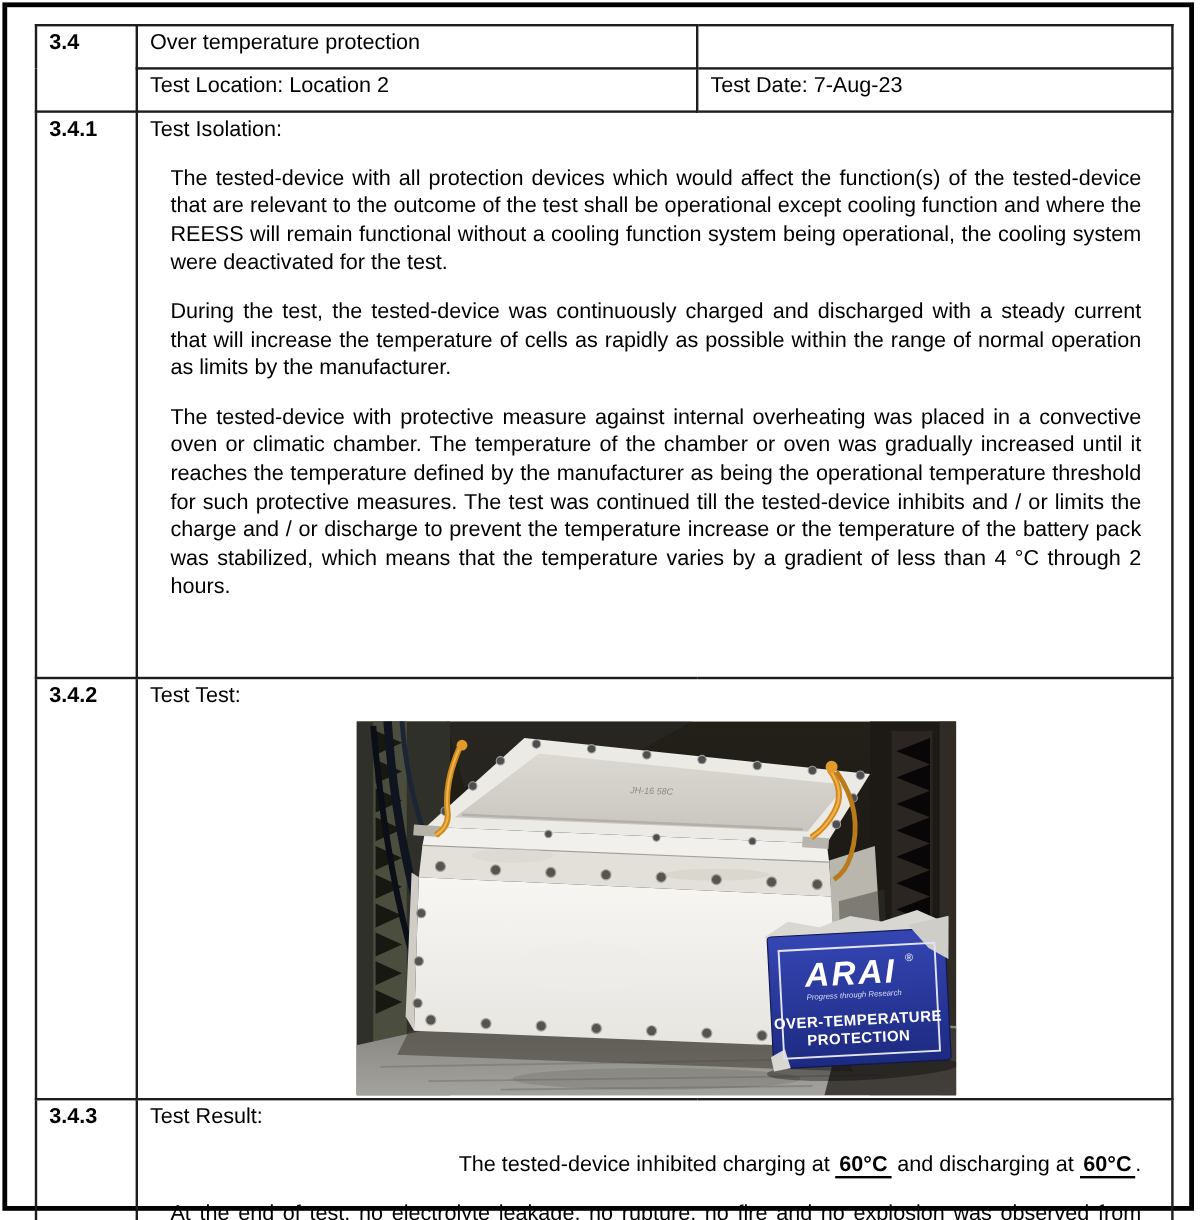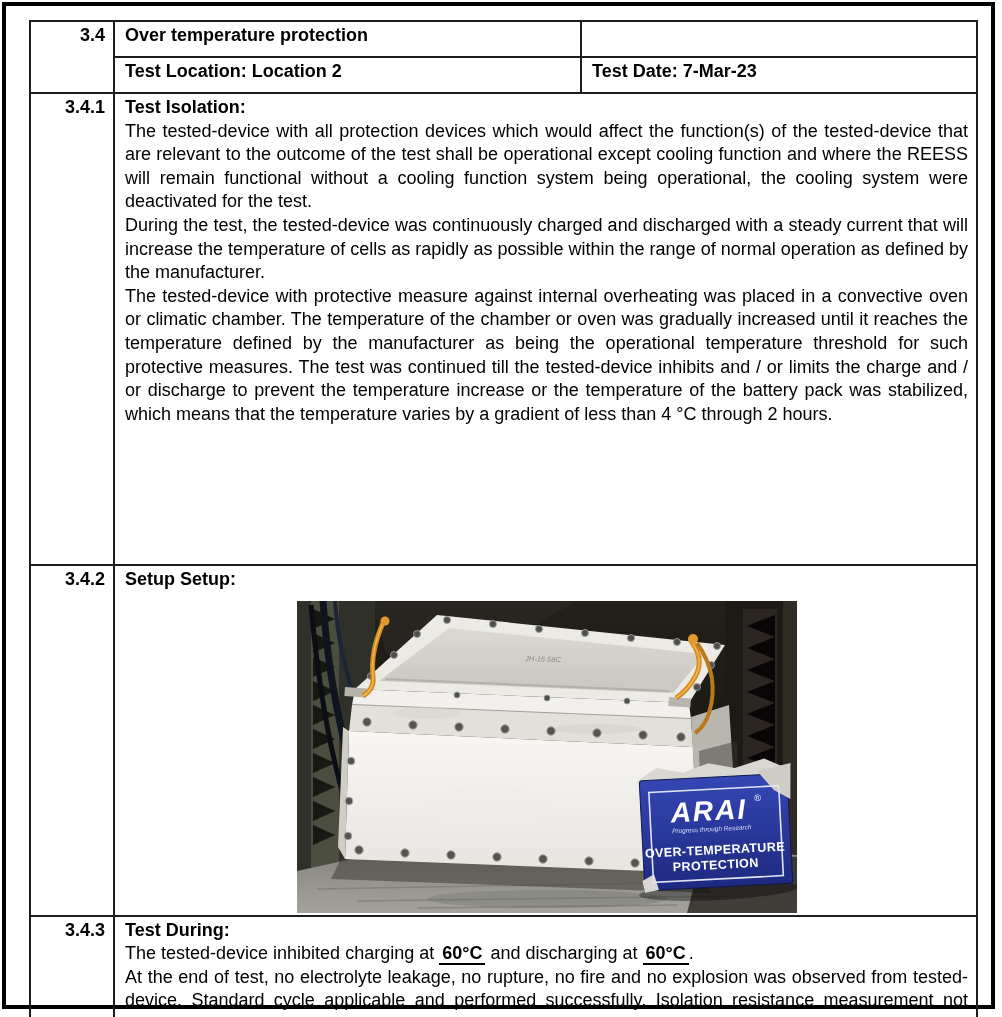--- a/index.html
+++ b/index.html
@@ -11,25 +11,25 @@
     position:absolute;left:2px;top:2px;width:993px;height:1007px;
     border:4px solid #000;box-sizing:border-box;pointer-events:none;
   }
   table.report{
     position:absolute;left:29px;top:20px;border-collapse:collapse;table-layout:fixed;
   }
   table.report td{
     border:2px solid #1d1d1d;vertical-align:top;box-sizing:border-box;
     font-size:18px;line-height:23.6px;padding:2px 8px 2px 10px;overflow:hidden;
   }
-  td.num{text-align:right;font-weight:bold;padding:4px 2px 2px 2px;margin-left:16px;}
-  .btxt{font-weight:bold;}
+  td.num{text-align:left;font-weight:bold;padding:4px 2px 2px 2px;margin-left:16px;}
+  .btxt{font-weight:normal;}
   td.hcell{padding-top:5px;}
-  .cellbody p{margin:0;text-align:justify;}
-  .cellbody p.nojust{text-align:left;}
+  .cellbody p{margin:17px;text-align:justify;}
+  .cellbody p.nojust{text-align:right;}
   .uv{font-weight:bold;border-bottom:2.5px solid #000;padding:0 3px;}
   .photo{
     width:500px;height:312px;margin:9px auto 0 auto;position:relative;overflow:hidden;
   }
   .photo svg{display:block;}
 </style>
 </head>
 <body>
 
 <div class="page-border"></div>
@@ -41,35 +41,35 @@
       <col style="width:396px">
     </colgroup>
   <tbody>
       <tr style="height:36px">
     <td rowspan="2" class="num">3.4</td>
     <td class="btxt hcell">Over temperature protection</td>
     <td></td>
   </tr>
   <tr style="height:36px">
     <td class="btxt hcell">Test Location: Location 2</td>
-    <td class="btxt hcell">Test Date: 7-Mar-23</td>
+    <td class="btxt hcell">Test Date: 7-Aug-23</td>
   </tr>
   <tr style="height:472px">
     <td class="num">3.4.1</td>
     <td colspan="2" class="cellbody">
       <div class="btxt">Test Isolation:</div>
       <p>The tested-device with all protection devices which would affect the function(s) of the tested-device that are relevant to the outcome of the test shall be operational except cooling function and where the REESS will remain functional without a cooling function system being operational, the cooling system were deactivated for the test.</p>
-      <p>During the test, the tested-device was continuously charged and discharged with a steady current that will increase the temperature of cells as rapidly as possible within the range of normal operation as defined by the manufacturer.</p>
+      <p>During the test, the tested-device was continuously charged and discharged with a steady current that will increase the temperature of cells as rapidly as possible within the range of normal operation as limits by the manufacturer.</p>
       <p>The tested-device with protective measure against internal overheating was placed in a convective oven or climatic chamber. The temperature of the chamber or oven was gradually increased until it reaches the temperature defined by the manufacturer as being the operational temperature threshold for such protective measures. The test was continued till the tested-device inhibits and / or limits the charge and / or discharge to prevent the temperature increase or the temperature of the battery pack was stabilized, which means that the temperature varies by a gradient of less than 4 °C through 2 hours.</p>
     </td>
   </tr>
   <tr style="height:320px">
     <td class="num">3.4.2</td>
     <td colspan="2" class="cellbody">
-      <div class="btxt">Setup Setup:</div>
+      <div class="btxt">Test Test:</div>
 
       <div class="photo">
         <svg width="500" height="312" viewBox="0 0 500 312" xmlns="http://www.w3.org/2000/svg">
           <defs>
             <linearGradient id="bgGrad" x1="0" y1="0" x2="0" y2="1">
               <stop offset="0" stop-color="#232019"></stop>
                   <stop offset="1" stop-color="#131110"></stop>
             </linearGradient>
             <linearGradient id="floorGrad" x1="0" y1="0" x2="0" y2="1">
               <stop offset="0" stop-color="#83827d"></stop>
@@ -211,19 +211,19 @@
             <text x="72" y="81" text-anchor="middle" font-size="12.5" font-weight="bold" letter-spacing="0.4" fill="#ffffff">OVER-TEMPERATURE</text>
             <text x="72" y="96" text-anchor="middle" font-size="12.5" font-weight="bold" letter-spacing="0.4" fill="#ffffff">PROTECTION</text>
           </g>
         </svg>
       </div>
     </td>
   </tr>
   <tr style="height:168px">
     <td class="num">3.4.3</td>
     <td colspan="2" class="cellbody">
-      <div class="btxt">Test During:</div>
+      <div class="btxt">Test Result:</div>
       <p class="nojust"><span>The tested-device inhibited charging at</span> <span class="uv">60°C</span> <span>and discharging at</span> <span class="uv">60°C</span><span>.</span></p>
       <p>At the end of test, no electrolyte leakage, no rupture, no fire and no explosion was observed from tested-device. Standard cycle applicable and performed successfully. Isolation resistance measurement not applicable.</p>
     </td>
   </tr>
 </tbody>
   </table>
 
 </body></html>

